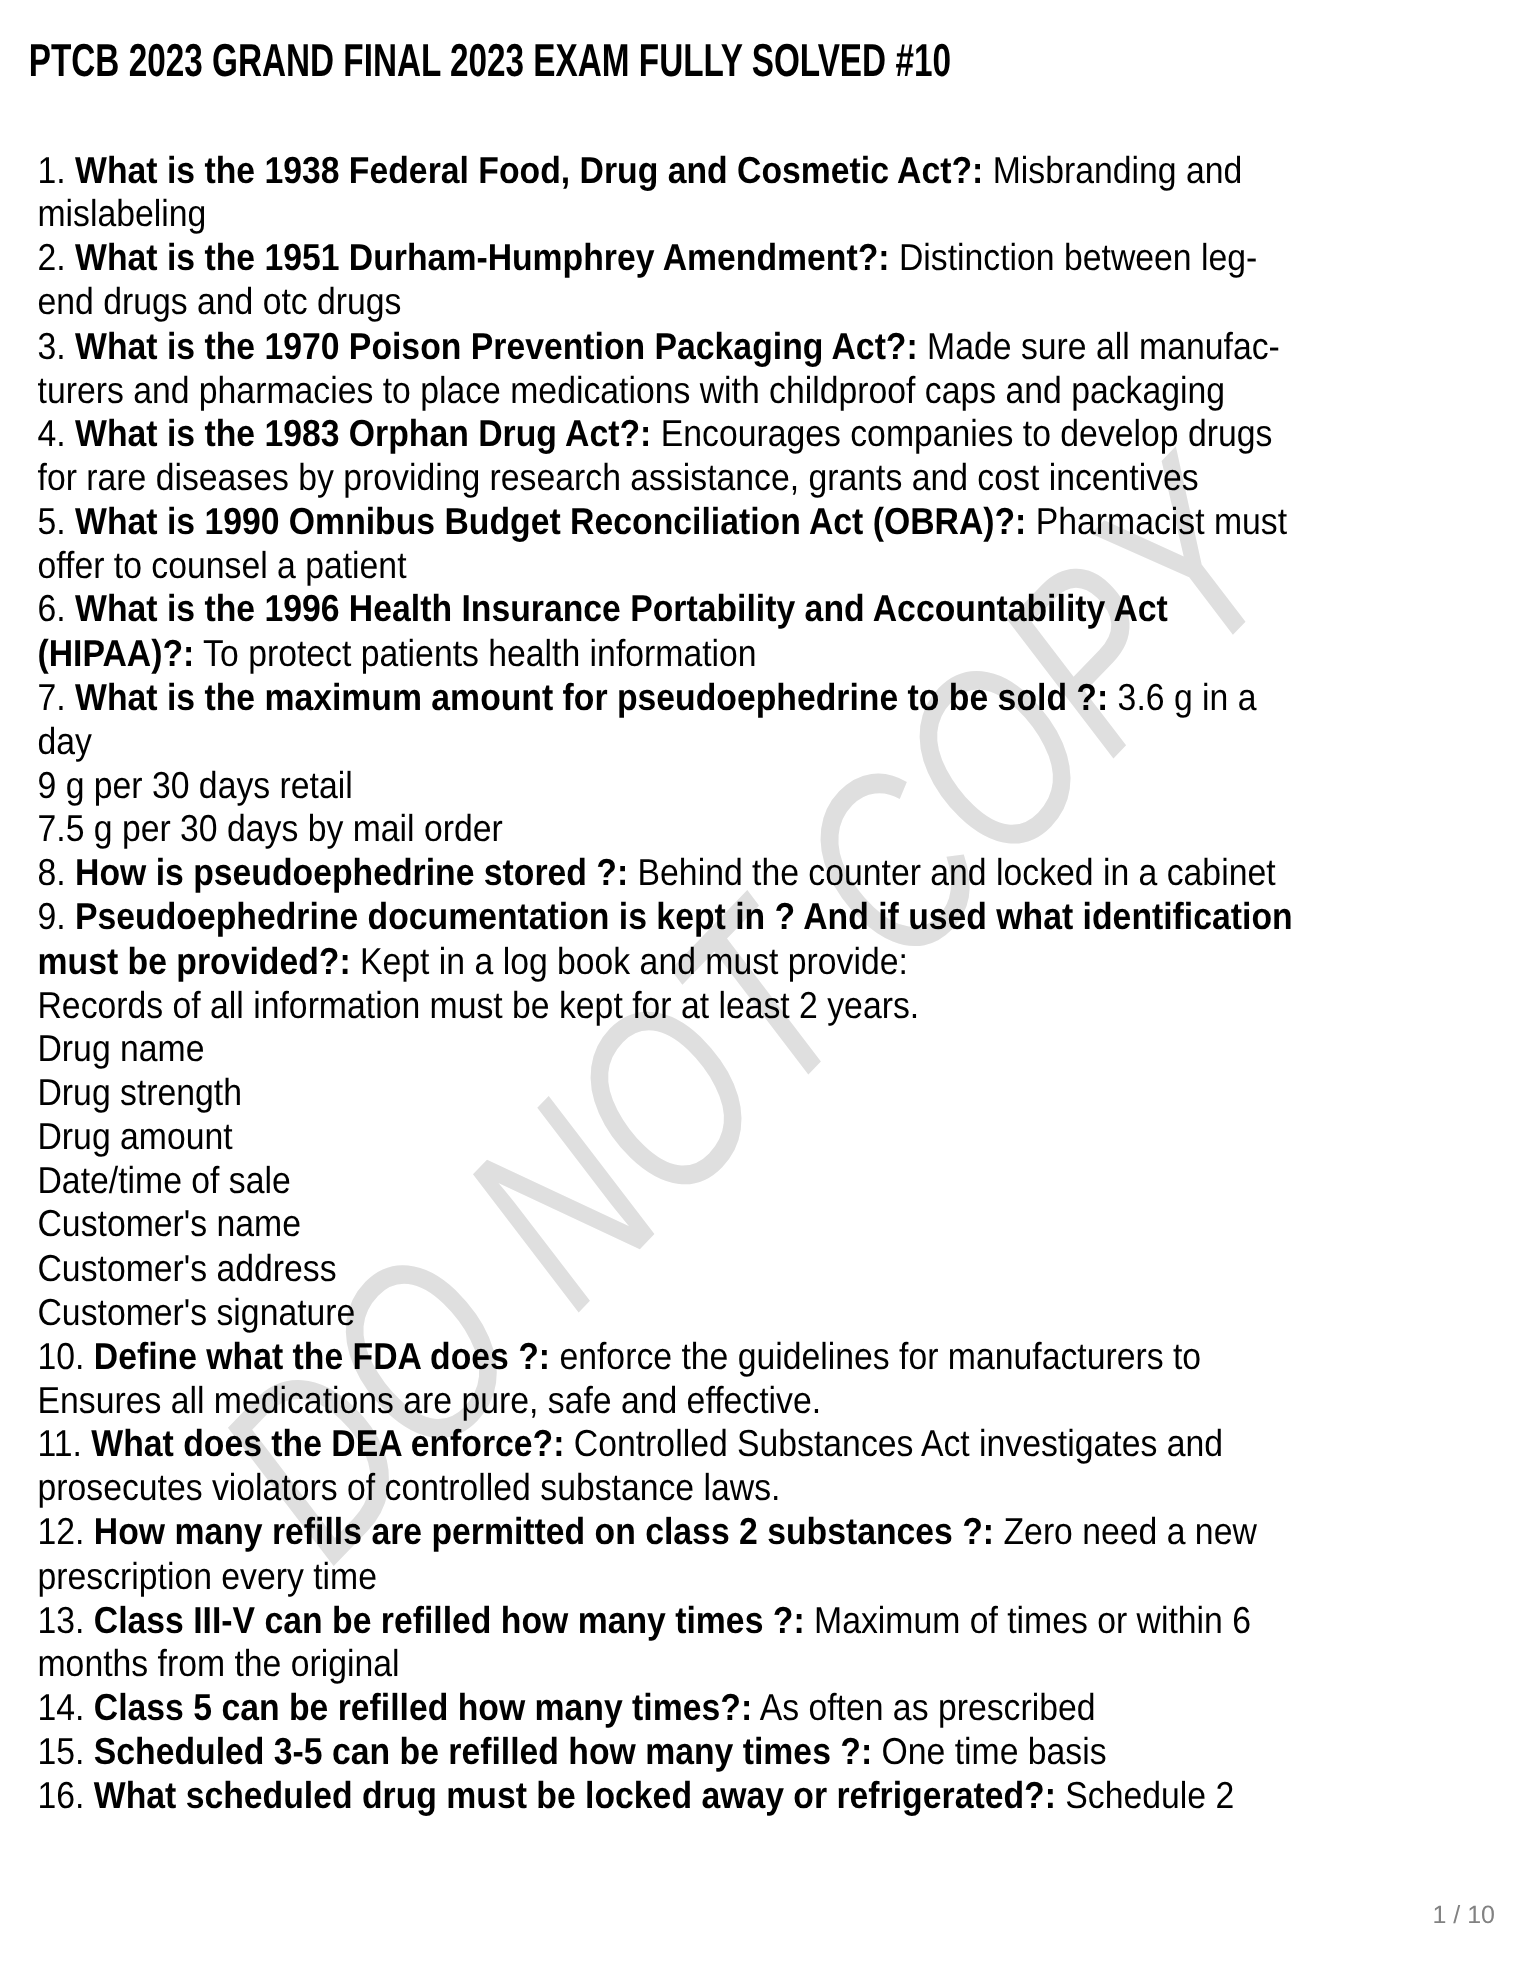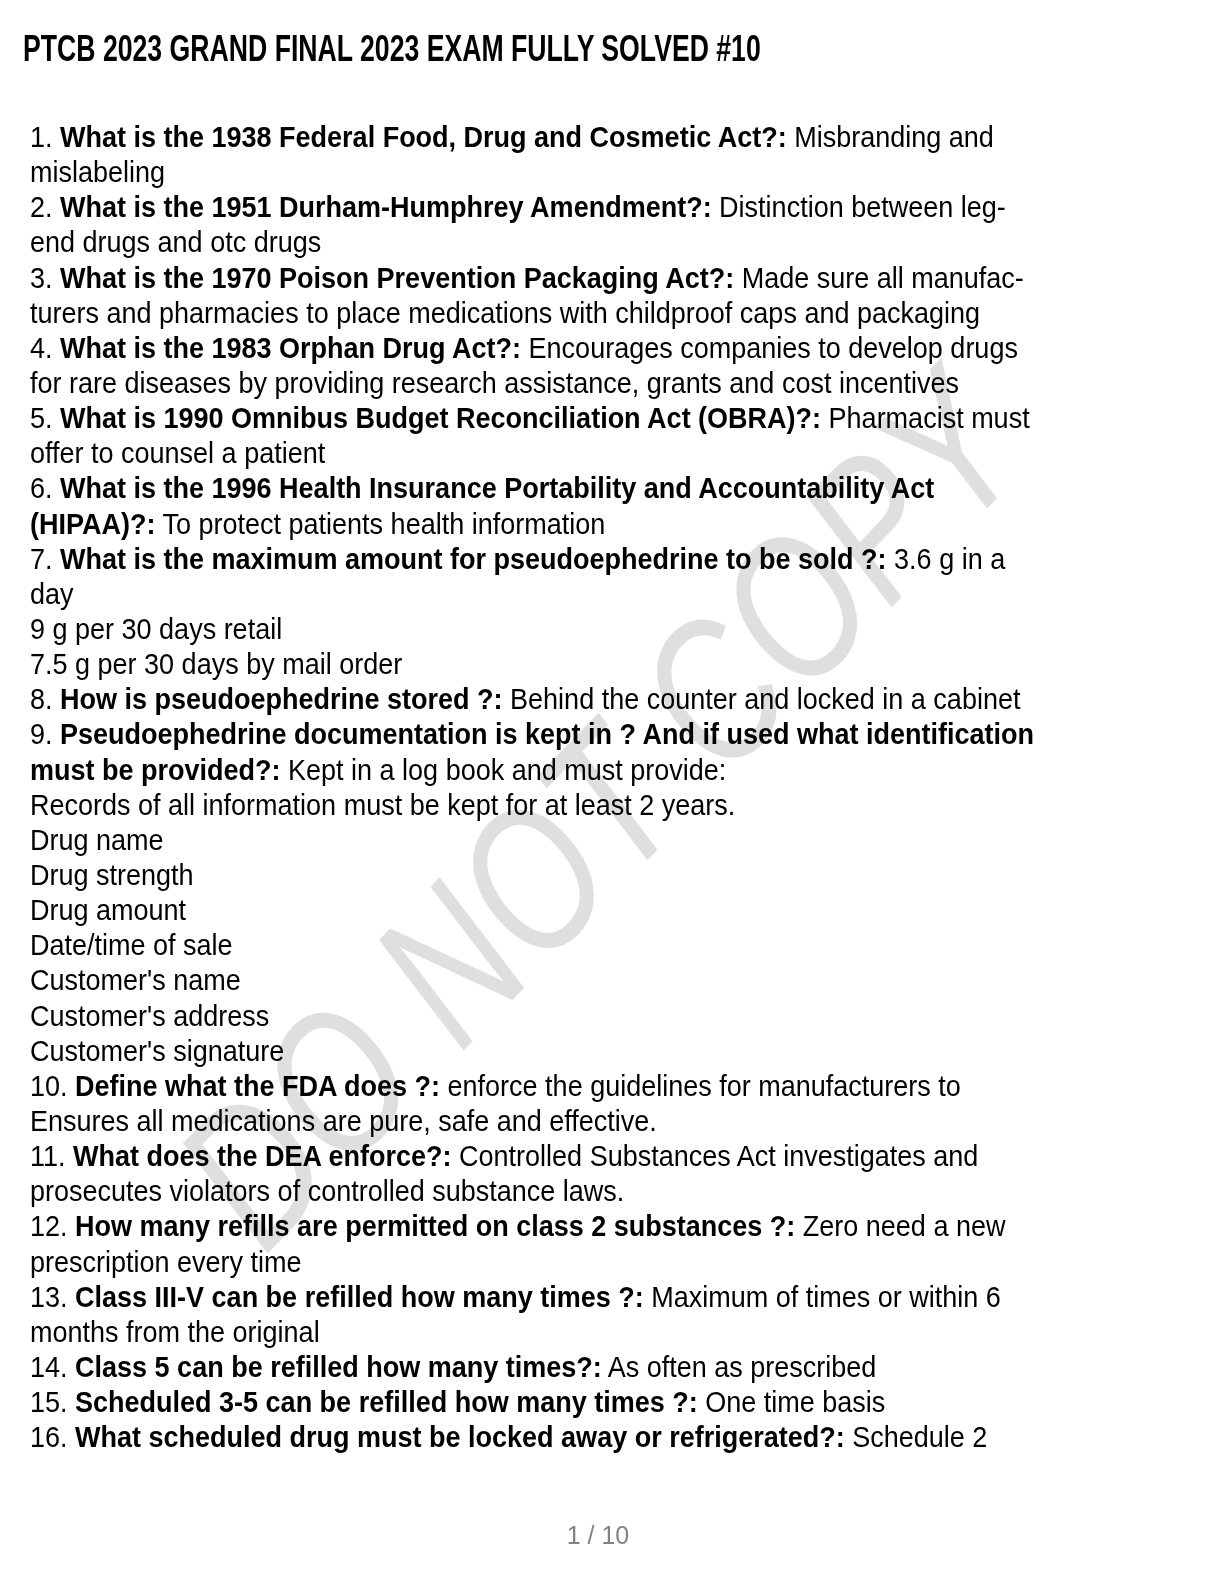--- a/index.html
+++ b/index.html
@@ -55,22 +55,22 @@
   .line {
     white-space: pre;
   }
   .seg { font-weight: 400; }
   .seg.bold { font-weight: 700; }
   .page-footer {
     position: absolute;
     left: 0;
     right: 28px;
     top: 1521px;
-    text-align: center;
-    font-size: 25px;
+    text-align: right;
+    font-size: 20px;
     color: #828282;
     z-index: 1;
   }
 </style>
 </head>
 <body>
 
 <div class="watermark">DO NOT COPY</div>
 
 <h1 class="page-title">PTCB 2023 GRAND FINAL 2023 EXAM FULLY SOLVED #10</h1>

